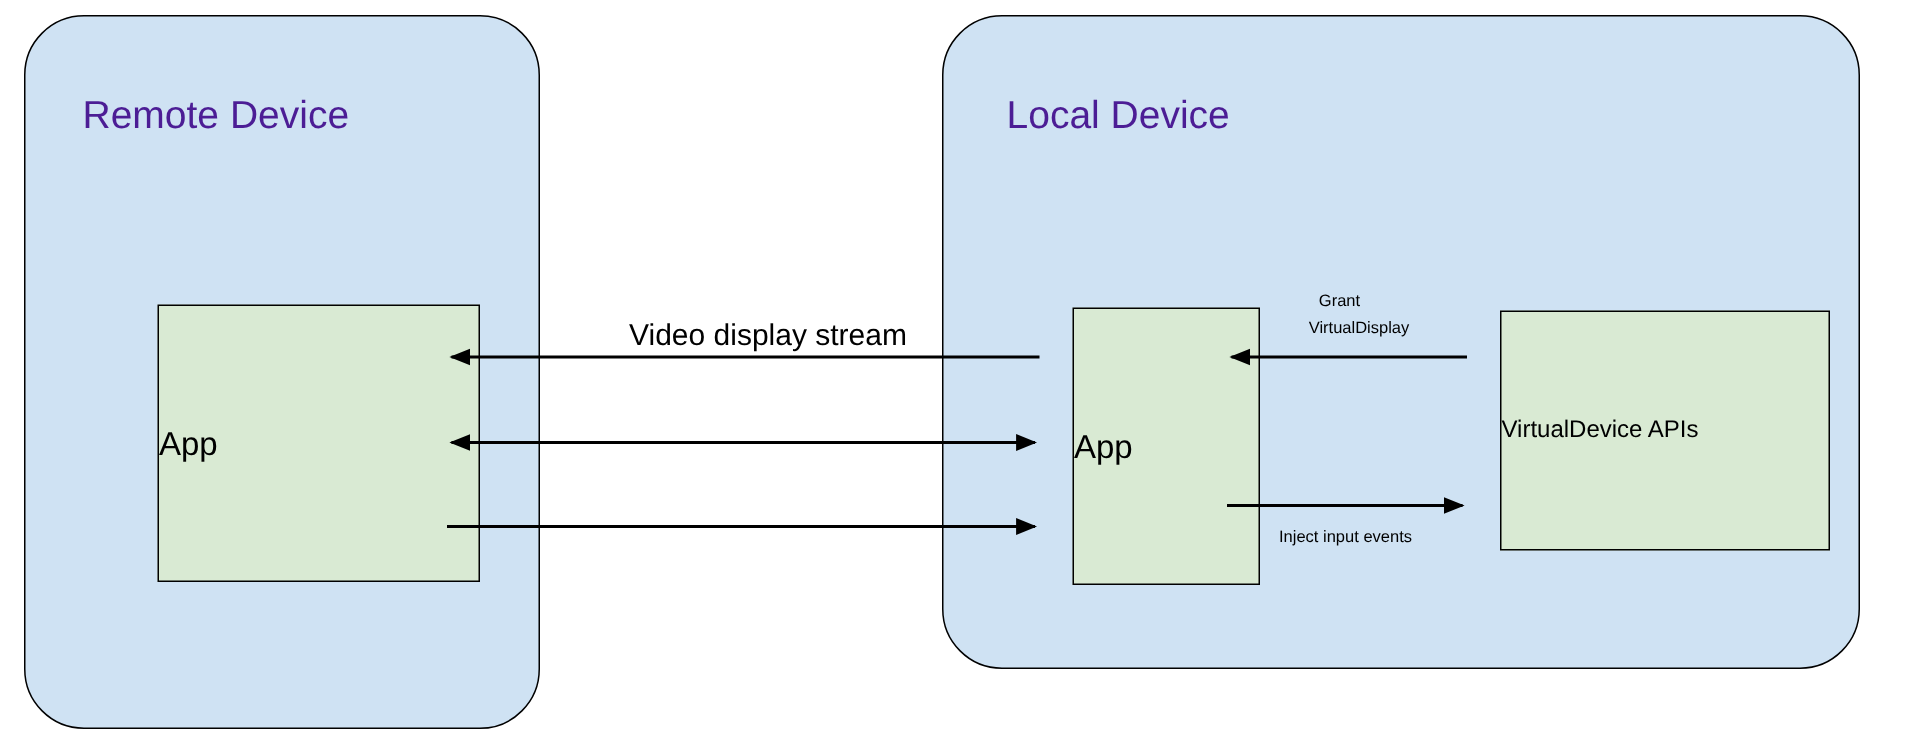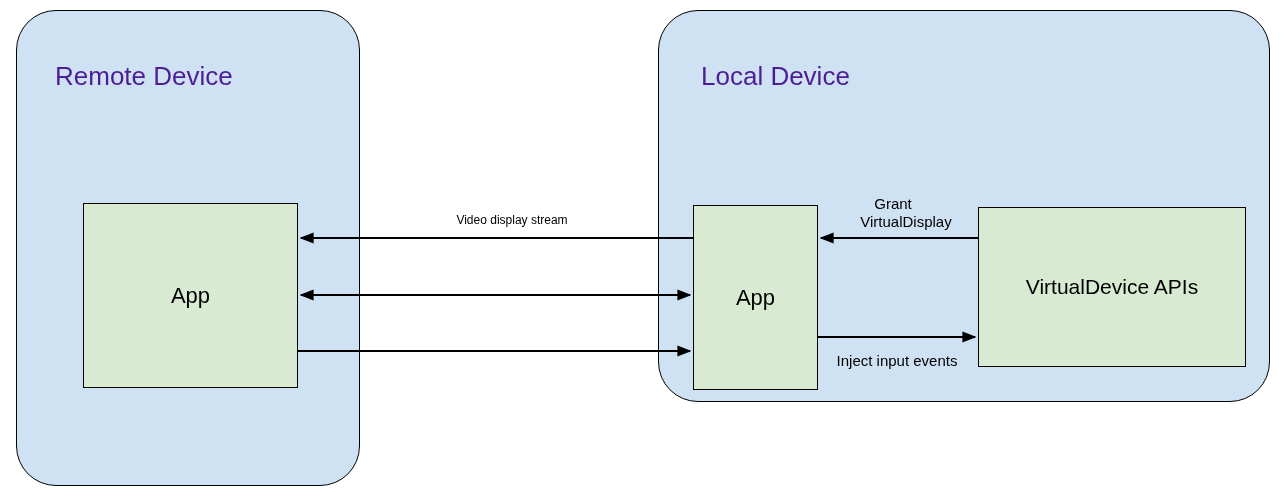--- a/index.html
+++ b/index.html
@@ -20,62 +20,62 @@
     overflow: hidden;
   }
 
   .device {
     position: absolute;
     background: var(--device-fill);
     border: 1.5px solid var(--border);
     border-radius: 40px;
   }
   .device.remote { left: 16px;  top: 10px; width: 344px; height: 476px; }
-  .device.local  { left: 658px; top: 10px; width: 612px; height: 392px; }
+  .device.local  { left: 628px; top: 10px; width: 612px; height: 436px; }
 
   .device-title {
     position: absolute;
     font-size: 26px;
     color: #4c1d95;
     white-space: nowrap;
   }
   .device-title.remote { left: 38px; top: 50px; }
   .device-title.local  { left: 42px; top: 50px; }
 
   .box {
     position: absolute;
     background: var(--box-fill);
     border: 1.5px solid var(--border);
     display: flex;
     align-items: center;
-    justify-content: center;
     text-align: center;
+    margin-left: 22px;
   }
   .box.app-remote { left: 83px;  top: 203px; width: 215px; height: 185px; font-size: 22px; }
   .box.app-local  { left: 693px; top: 205px; width: 125px; height: 185px; font-size: 22px; }
-  .box.vd-apis    { left: 978px; top: 207px; width: 268px; height: 160px; font-size: 21px; }
+  .box.vd-apis    { left: 978px; top: 207px; width: 220px; height: 160px; font-size: 16px; }
 
   .mono { font-family: Liberation Sans, sans-serif; }
 
   svg.arrows {
     position: absolute;
     left: 0; top: 0;
     width: 1286px; height: 496px;
     pointer-events: none;
   }
   svg.arrows line { stroke: var(--border); stroke-width: 2; }
 
   .label {
     position: absolute;
     transform: translateX(-50%);
     white-space: nowrap;
     color: #000;
   }
-  .label.stream { font-size: 12px; }
-  .label.small  { font-size: 15px; }
+  .label.stream { font-size: 20px; }
+  .label.small  { font-size: 11px; }
 </style>
 </head>
 <body>
 
 <div class="canvas">
 
   <div class="device remote">
     <div class="device-title remote">Remote Device</div>
   </div>
 

